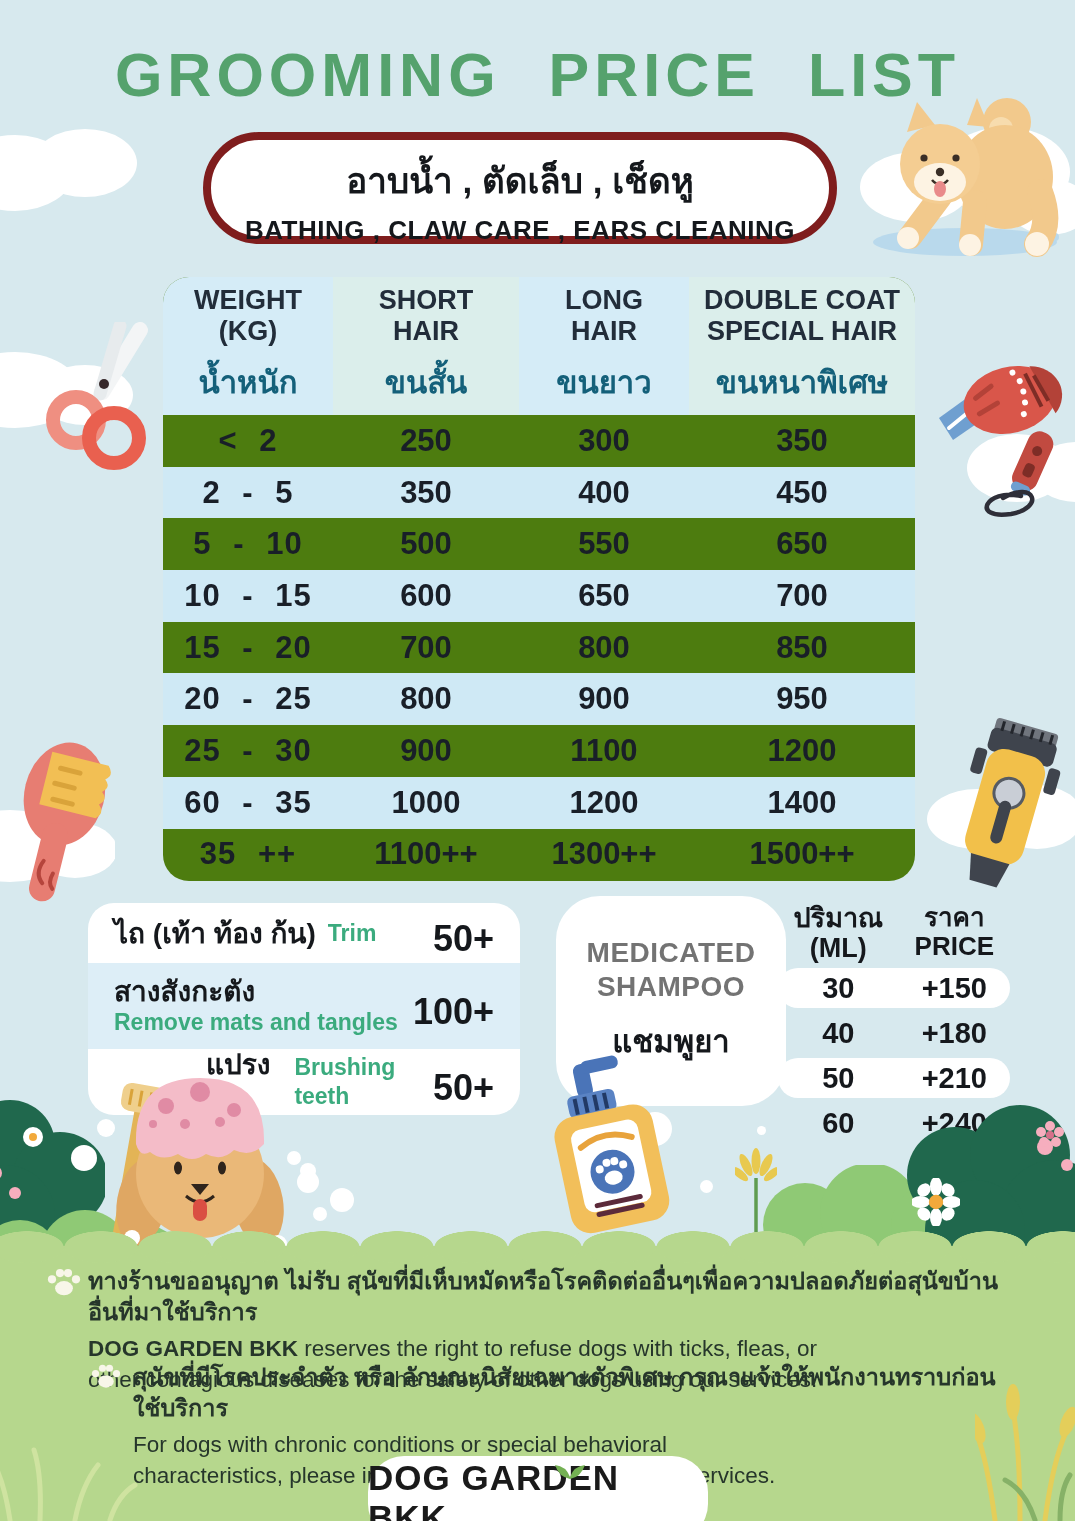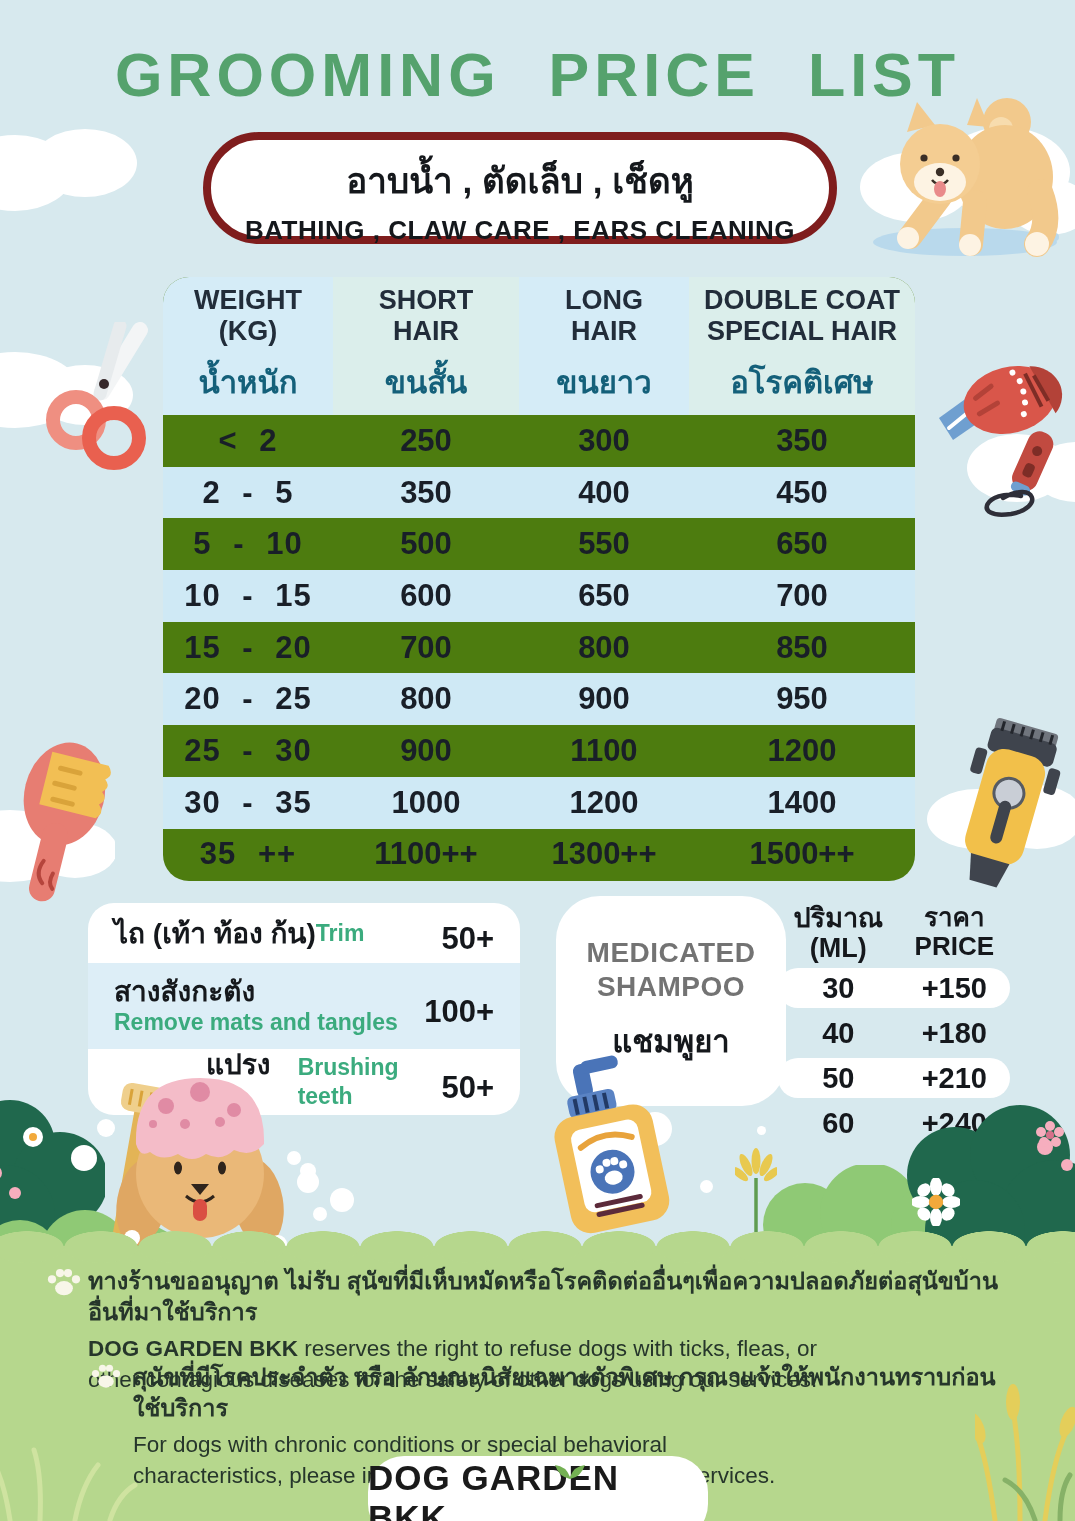--- a/index.html
+++ b/index.html
@@ -50,21 +50,21 @@
   .extras{
     position:absolute;left:88px;top:903px;width:432px;height:212px;
     background:#fff;border-radius:26px;overflow:hidden;
   }
   .ex-row{display:flex;align-items:center;box-sizing:border-box;padding:0 26px;}
   .ex-row1{height:60px;}
   .ex-row2{height:86px;background:#ddeef7;flex-direction:row;}
   .ex-row3{height:66px;padding-left:118px;}
   .ex-thai{font-size:28px;font-weight:800;color:#15181c;}
   .ex-en{font-size:23px;font-weight:700;color:#3bab7e;}
-  .ex-price{font-size:31px;font-weight:800;color:#15181c;margin-left:auto;margin-top:12px;}
+  .ex-price{font-size:36px;font-weight:800;color:#15181c;margin-left:auto;margin-top:12px;}
   .ex-col{display:flex;flex-direction:column;line-height:1.2;}
   .ex-center{display:flex;flex-direction:row;align-items:center;line-height:1.25;}
 
   
   .sh-bubble{
     position:absolute;left:556px;top:896px;width:230px;height:210px;
     background:#fff;border-radius:44px;display:flex;flex-direction:column;
     align-items:center;justify-content:center;text-align:center;
   }
   .sh-title{font-size:28px;font-weight:800;color:#737373;line-height:1.2;letter-spacing:.5px;}
@@ -170,21 +170,21 @@
   <div class="hc even">
     <div class="en"><span>SHORT</span><br><span>HAIR</span></div>
     <div class="th">ขนสั้น</div>
   </div>
   <div class="hc odd">
     <div class="en"><span>LONG</span><br><span>HAIR</span></div>
     <div class="th">ขนยาว</div>
   </div>
   <div class="hc even">
     <div class="en"><span>DOUBLE COAT</span><br><span>SPECIAL HAIR</span></div>
-    <div class="th">อโรคติเศษ</div>
+    <div class="th">ขนหนาพิเศษ</div>
   </div>
 
   <div class="c weight">&lt; 2</div>
   <div class="c">250</div>
   <div class="c">300</div>
   <div class="c">350</div>
 
   <div class="c weight alt">2 - 5</div>
   <div class="c alt">350</div>
   <div class="c alt">400</div>
@@ -208,21 +208,21 @@
   <div class="c weight alt">20 - 25</div>
   <div class="c alt">800</div>
   <div class="c alt">900</div>
   <div class="c alt">950</div>
 
   <div class="c weight">25 - 30</div>
   <div class="c">900</div>
   <div class="c">1100</div>
   <div class="c">1200</div>
 
-  <div class="c weight alt">30 - 35</div>
+  <div class="c weight alt">60 - 35</div>
   <div class="c alt">1000</div>
   <div class="c alt">1200</div>
   <div class="c alt">1400</div>
 
   <div class="c weight">35 ++</div>
   <div class="c">1100++</div>
   <div class="c">1300++</div>
   <div class="c">1500++</div>
 </div>
 
@@ -287,21 +287,21 @@
     <rect x="42" y="46" width="60" height="112" rx="18" fill="#f2c04a"></rect>
     <circle cx="72" cy="88" r="15" fill="#c9ced6" stroke="#565b63" stroke-width="3"></circle>
     <rect x="66" y="96" width="12" height="44" rx="6" fill="#3f444d"></rect>
     <path d="M52,156 h40 l-6,26 h-28 Z" fill="#3f444d"></path>
   </g>
 </svg>
 
 <div class="extras">
   <div class="ex-row ex-row1">
     <span class="ex-thai">ไถ (เท้า ท้อง ก้น)</span>
-    <span class="ex-en" style="">Trim</span>
+    <span class="ex-en" style="margin-left:12px;">Trim</span>
     <span class="ex-price">50+</span>
   </div>
   <div class="ex-row ex-row2">
     <span class="ex-col">
       <span class="ex-thai">สางสังกะตัง</span>
       <span class="ex-en">Remove mats and tangles</span>
     </span>
     <span class="ex-price">100+</span>
   </div>
   <div class="ex-row ex-row3">

